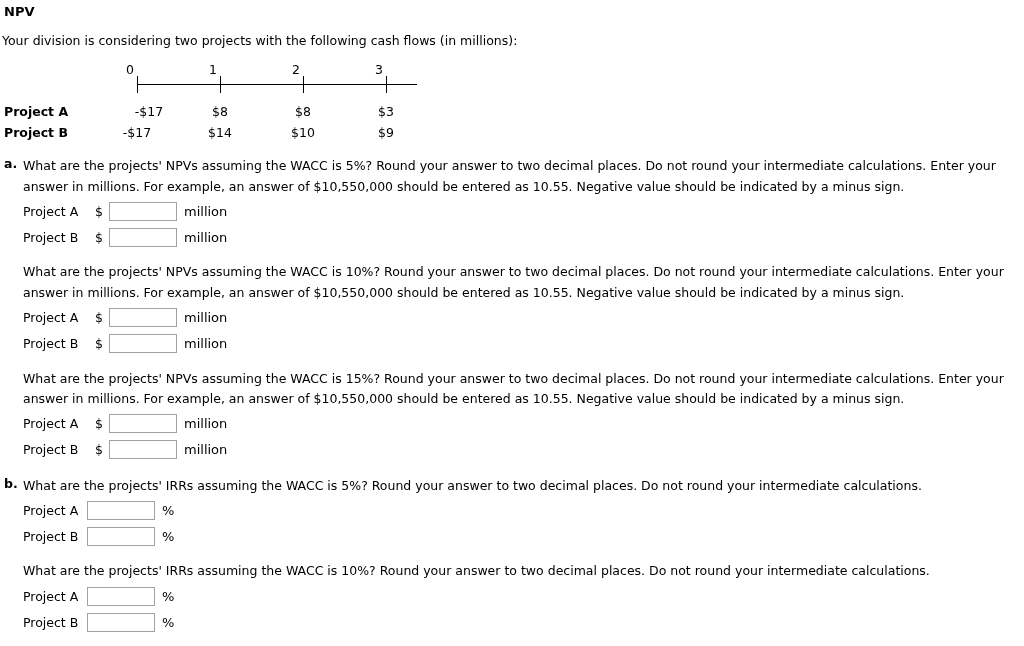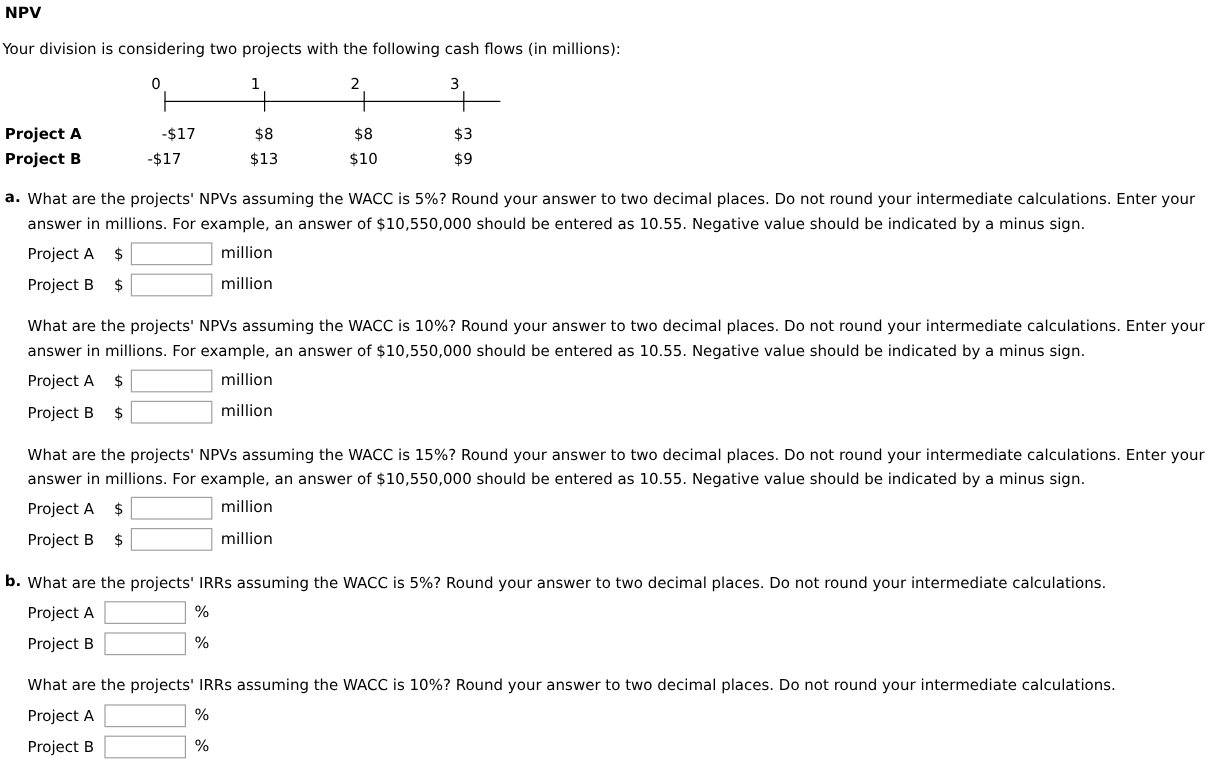--- a/index.html
+++ b/index.html
@@ -162,21 +162,21 @@
   <div class="cf-row">
     <span class="cf-name">Project A</span>
     <span class="cf-val" style="left:126px;">-$17</span>
     <span class="cf-val" style="left:197px;">$8</span>
     <span class="cf-val" style="left:280px;">$8</span>
     <span class="cf-val" style="left:363px;">$3</span>
   </div>
   <div class="cf-row">
     <span class="cf-name">Project B</span>
     <span class="cf-val" style="left:114px;">-$17</span>
-    <span class="cf-val" style="left:197px;">$13</span>
+    <span class="cf-val" style="left:197px;">$14</span>
     <span class="cf-val" style="left:280px;">$10</span>
     <span class="cf-val" style="left:363px;">$9</span>
   </div>
 
   <div class="qblock" style="margin-top:10px;">
     <span class="qlabel">a.</span>
     <div class="qbody">
 
       <div class="subblock first">
         <p class="qtext">What are the projects' NPVs assuming the WACC is 5%? Round your answer to two decimal places. Do not round your intermediate calculations. Enter your answer in millions. For example, an answer of $10,550,000 should be entered as 10.55. Negative value should be indicated by a minus sign.</p>

